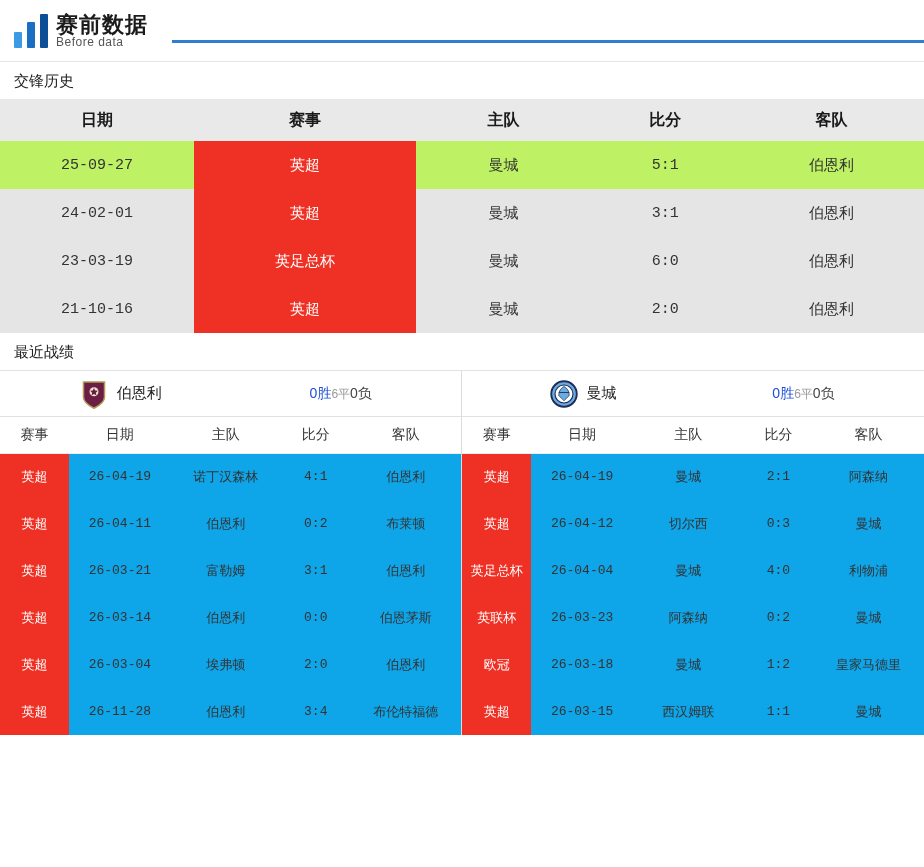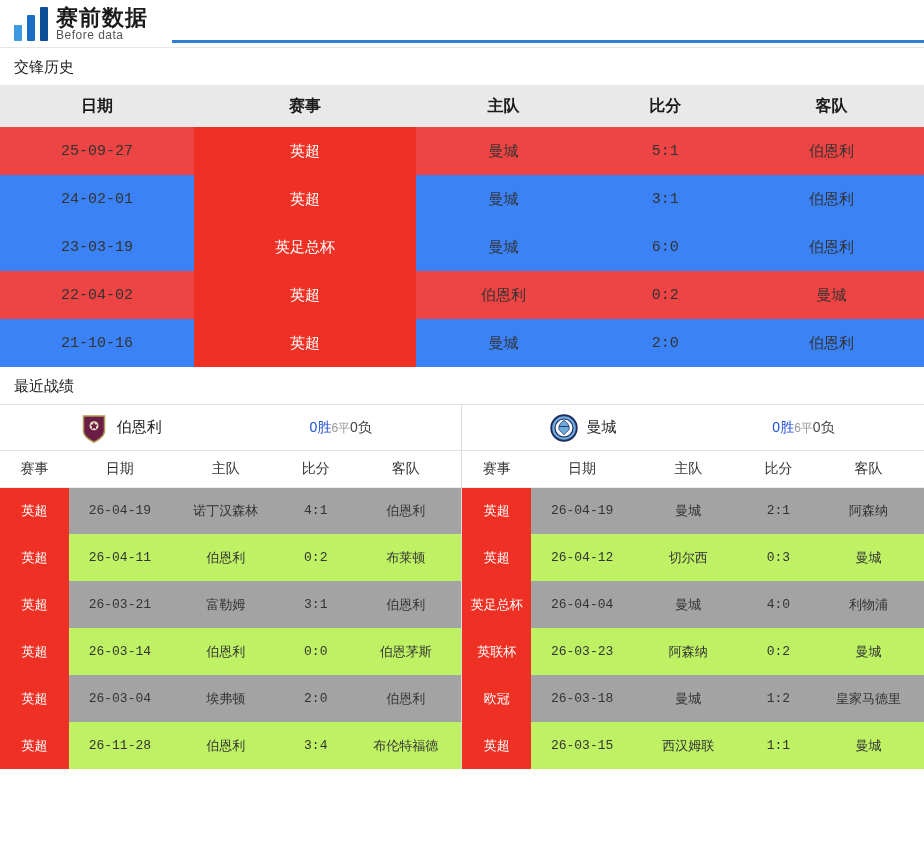--- a/index.html
+++ b/index.html
@@ -7,21 +7,21 @@
     margin: 0; padding: 0;
     width: 924px; height: 867px;
     background: #ffffff;
     font-family: "Liberation Sans", "DejaVu Sans", sans-serif;
     color: #222;
     overflow: hidden;
   }
 
   
   .header {
-    height: 48px;
+    height: 62px;
     display: flex;
     align-items: center;
     padding: 0 0 0 14px;
     border-bottom: 1px solid #e6e6e6;
     position: relative;
   }
   .logo-mark {
     width: 34px; height: 34px;
     display: flex; align-items: flex-end; justify-content: space-between;
     margin-right: 8px;
@@ -65,22 +65,22 @@
     color: #1a1a1a;
     border: none;
   }
   .h2h td {
     height: 48px;
     text-align: center;
     color: #333;
     font-size: 15px;
     border: none;
   }
-  .h2h tr.odd td { background: #ef4444; }
-  .h2h tr.even td { background: #3b82f6; }
+  .h2h tr.odd td { background: #bef264; }
+  .h2h tr.even td { background: #e5e5e5; }
   .h2h td.comp {
     background: #ee3124 !important;
     color: #ffffff;
     font-size: 15px;
   }
   .h2h td.date { color:#333; }
 
   
   .recent-wrap { display: flex; width: 100%; border-top: 1px solid #e2e2e2; }
   .recent-col { width: 50%; }
@@ -114,22 +114,22 @@
     color: #333;
     height: 36px;
     border-bottom: 1px solid #ececec;
   }
   .form td {
     height: 47px;
     text-align: center;
     font-size: 13px;
     color: #333;
   }
-  .form tr.odd td { background:#a3a3a3; }
-  .form tr.even td { background:#bef264; }
+  .form tr.odd td { background:#0ea5e9; }
+  .form tr.even td { background:#0ea5e9; }
   .form td.comp {
     background: #ee3124 !important;
     color: #fff;
     font-size: 13px;
   }
   
   .form col.c-comp { width: 15%; }
   .form col.c-date { width: 22%; }
   .form col.c-home { width: 24%; }
   .form col.c-score { width: 15%; }
@@ -191,27 +191,20 @@
       <td>3:1</td>
       <td>伯恩利</td>
     </tr>
     <tr class="even">
       <td class="date">23-03-19</td>
       <td class="comp">英足总杯</td>
       <td>曼城</td>
       <td>6:0</td>
       <td>伯恩利</td>
     </tr>
-    <tr class="odd">
-      <td class="date">22-04-02</td>
-      <td class="comp">英超</td>
-      <td>伯恩利</td>
-      <td>0:2</td>
-      <td>曼城</td>
-    </tr>
     <tr class="even">
       <td class="date">21-10-16</td>
       <td class="comp">英超</td>
       <td>曼城</td>
       <td>2:0</td>
       <td>伯恩利</td>
     </tr>
   </tbody>
 </table>
 

